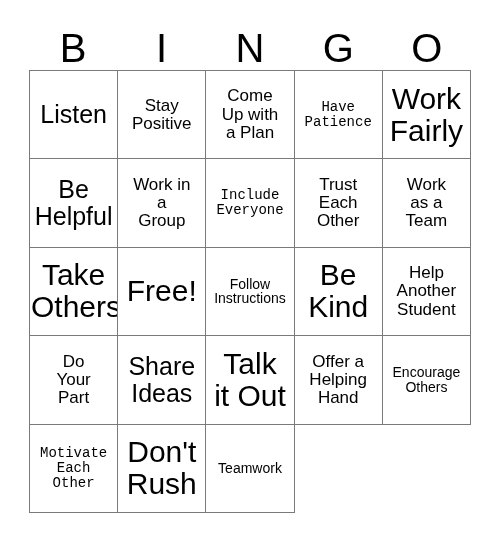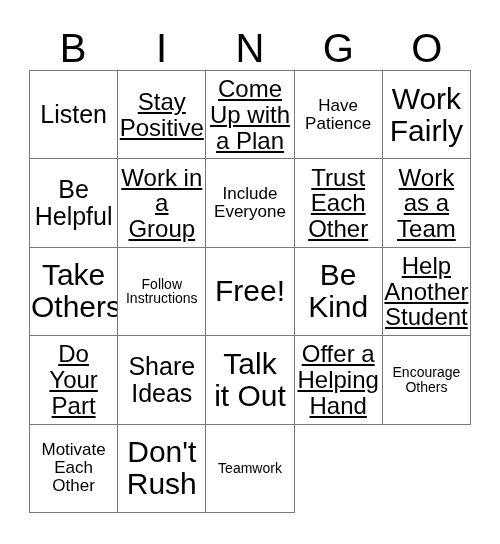--- a/index.html
+++ b/index.html
@@ -77,22 +77,22 @@
     line-height: 1.07;
     color: #000000;
     font-family: "Liberation Sans", sans-serif;
     white-space: pre-line;
     word-break: normal;
   }
 
   
   .fs-xl  { font-size: 30px; }
   .fs-lg  { font-size: 25px; }
-  .fs-md  { font-size: 24px; text-decoration: underline; }
-  .fs-sm  { font-size: 17px; }
+  .fs-md  { font-size: 17px; }
+  .fs-sm  { font-size: 14px; font-family: Liberation Mono, monospace; }
   .fs-xs  { font-size: 14px; }
 
 </style>
 </head>
 <body>
 
 <div class="card">
 
   <div class="header">
     <div class="header-letter">B</div>
@@ -144,25 +144,25 @@
       <div class="cell">
         <span class="cell-text fs-md">Work
 as a
 Team</span>
       </div>
       <div class="cell">
         <span class="cell-text fs-xl">Take
 Others</span>
       </div>
       <div class="cell">
+        <span class="cell-text fs-xl">Free!</span>
+      </div>
+      <div class="cell">
         <span class="cell-text fs-xs">Follow
 Instructions</span>
-      </div>
-      <div class="cell">
-        <span class="cell-text fs-xl">Free!</span>
       </div>
       <div class="cell">
         <span class="cell-text fs-xl">Be
 Kind</span>
       </div>
       <div class="cell">
         <span class="cell-text fs-md">Help
 Another
 Student</span>
       </div>

